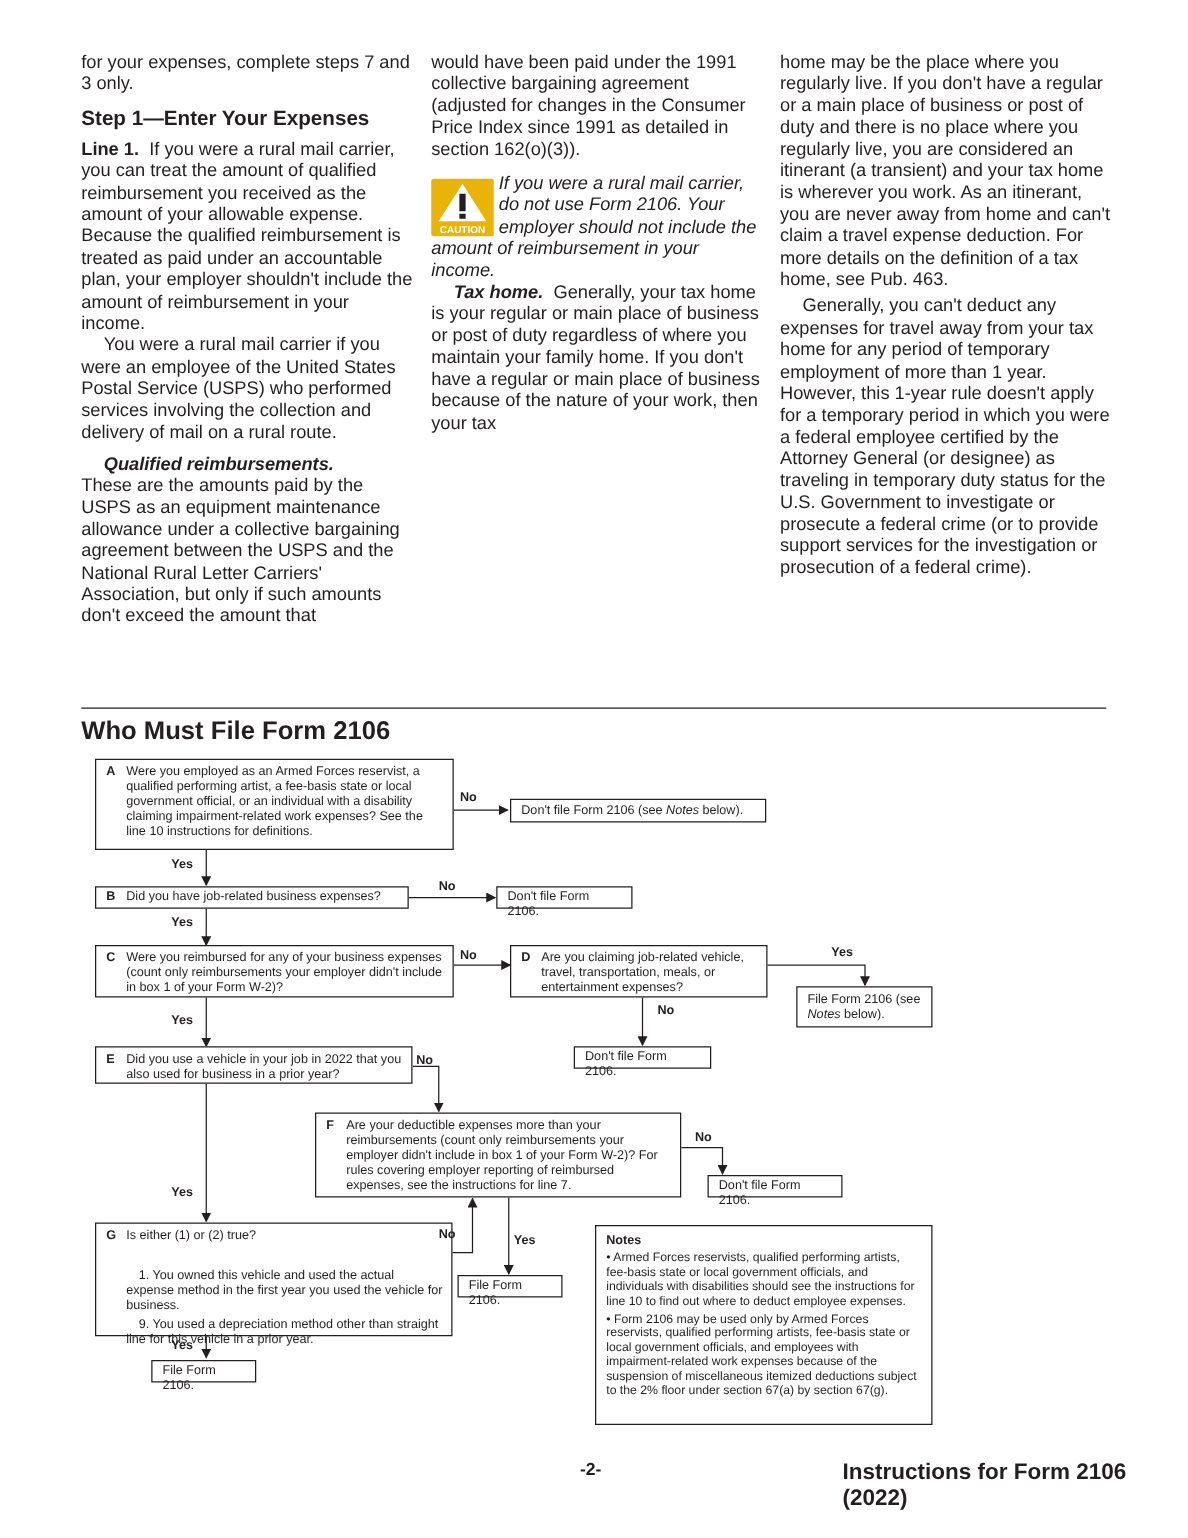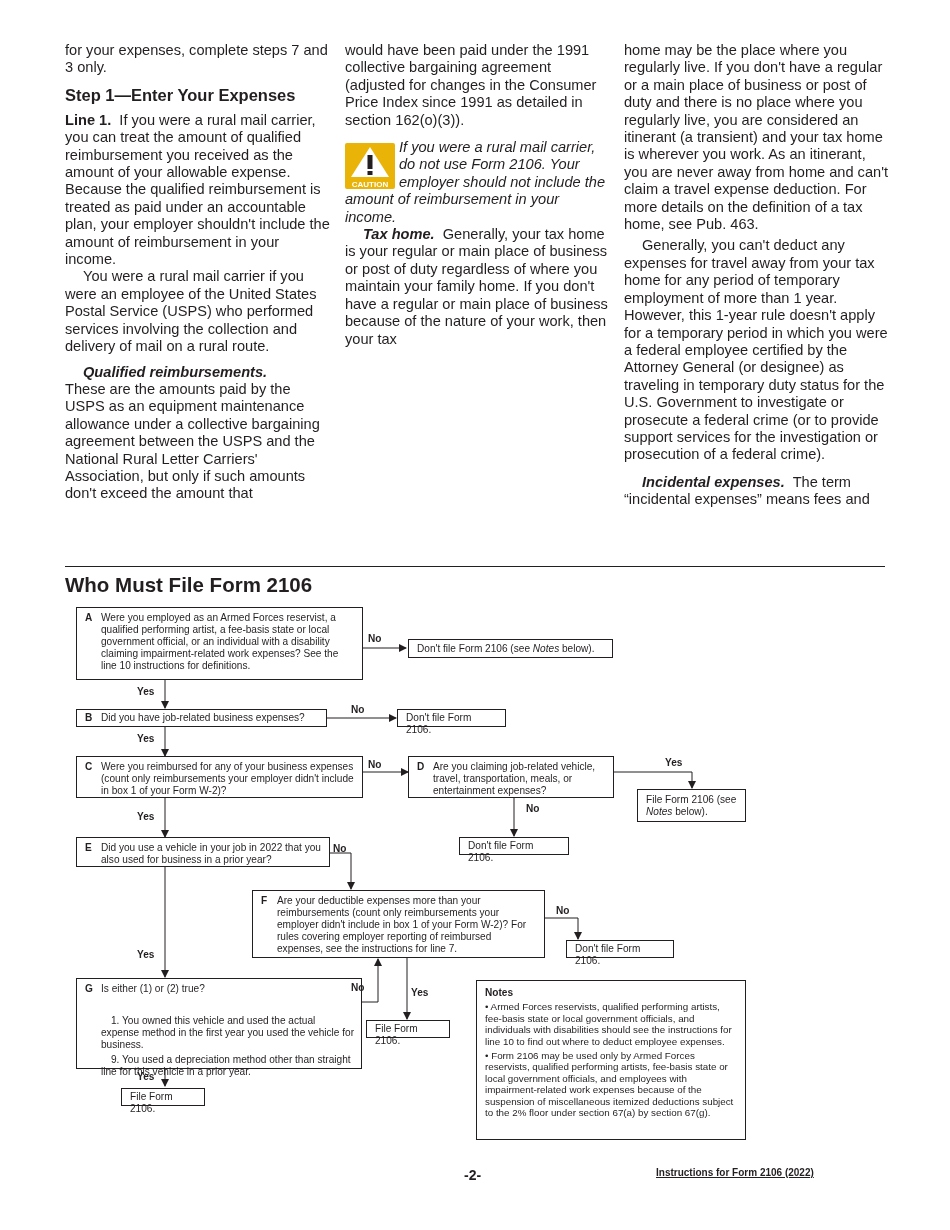--- a/index.html
+++ b/index.html
@@ -25,21 +25,21 @@
   .box { position: absolute; border: 1px solid #231f20; background: #fff; font-size: 10.1px; line-height: 12px; box-sizing: border-box; }
   .qbox { padding: 4px 6px 3px 24px; }
   .qletter { position: absolute; left: 8px; top: 4px; font-weight: bold; }
   .abox { padding: 3px 8px; }
   .lbl { position: absolute; font-size: 10.1px; font-weight: bold; }
   svg.lines { position: absolute; left: 0; top: 0; }
   .notes { padding: 6px 8px 6px 8px; font-size: 9.8px; line-height: 11.4px; }
   .notes .nt { font-weight: bold; font-size: 10.1px; margin-bottom: 3px; }
   .notes p { margin: 0 0 3px 0; }
   .footer-page { position: absolute; left: 464px; top: 1167px; font-size: 14px; font-weight: bold; }
-  .footer-title { position: absolute; left: 656px; top: 1167px; font-size: 10px; font-weight: bold; text-decoration: underline; }
+  .footer-title { position: absolute; left: 674px; top: 1167px; font-size: 18px; font-weight: bold; }
   .g1 { padding-left: 16px; display:block; }
 </style>
 </head>
 <body>
 
 <div class="col col1">
   <p>for your expenses, complete steps 7 and 3 only.</p>
   <p class="h-step">Step 1—Enter Your Expenses</p>
   <p><span class="b">Line 1.</span>&nbsp; <span>If you were a rural mail carrier, you can treat the amount of qualified reimbursement you received as the amount of your allowable expense. Because the qualified reimbursement is treated as paid under an accountable plan, your employer shouldn't include the amount of reimbursement in your income.</span></p>
   <p class="indent">You were a rural mail carrier if you were an employee of the United States Postal Service (USPS) who performed services involving the collection and delivery of mail on a rural route.</p>
@@ -59,21 +59,20 @@
       </svg>
     </div>
     <p class="it">If you were a rural mail carrier, do not use Form 2106. Your employer should not include the amount of reimbursement in your income.</p>
   </div>
   <p class="gap indent" style="margin-top:0"><span class="bi">Tax home.</span>&nbsp; <span>Generally, your tax home is your regular or main place of business or post of duty regardless of where you maintain your family home. If you don't have a regular or main place of business because of the nature of your work, then your tax</span></p>
 </div>
 
 <div class="col col3">
   <p>home may be the place where you regularly live. If you don't have a regular or a main place of business or post of duty and there is no place where you regularly live, you are considered an itinerant (a transient) and your tax home is wherever you work. As an itinerant, you are never away from home and can't claim a travel expense deduction. For more details on the definition of a tax home, see Pub. 463.</p>
   <p class="indent" style="margin-top:4px">Generally, you can't deduct any expenses for travel away from your tax home for any period of temporary employment of more than 1 year. However, this 1-year rule doesn't apply for a temporary period in which you were a federal employee certified by the Attorney General (or designee) as traveling in temporary duty status for the U.S. Government to investigate or prosecute a federal crime (or to provide support services for the investigation or prosecution of a federal crime).</p>
-  <p class="gap indent" style="margin-top:10px"><span class="bi">Incidental expenses.</span>&nbsp; <span>The term “incidental expenses” means fees and</span></p>
 </div>
 
 <div class="divider"></div>
 <div class="fc-title">Who Must File Form 2106</div>
 
 <svg class="lines" width="950" height="1230">
   <defs>
     <marker id="ah" markerWidth="8" markerHeight="8" refX="7" refY="4" orient="auto" markerUnits="userSpaceOnUse">
       <polygon points="0,0 8,4 0,8" fill="#231f20"></polygon>
     </marker>

